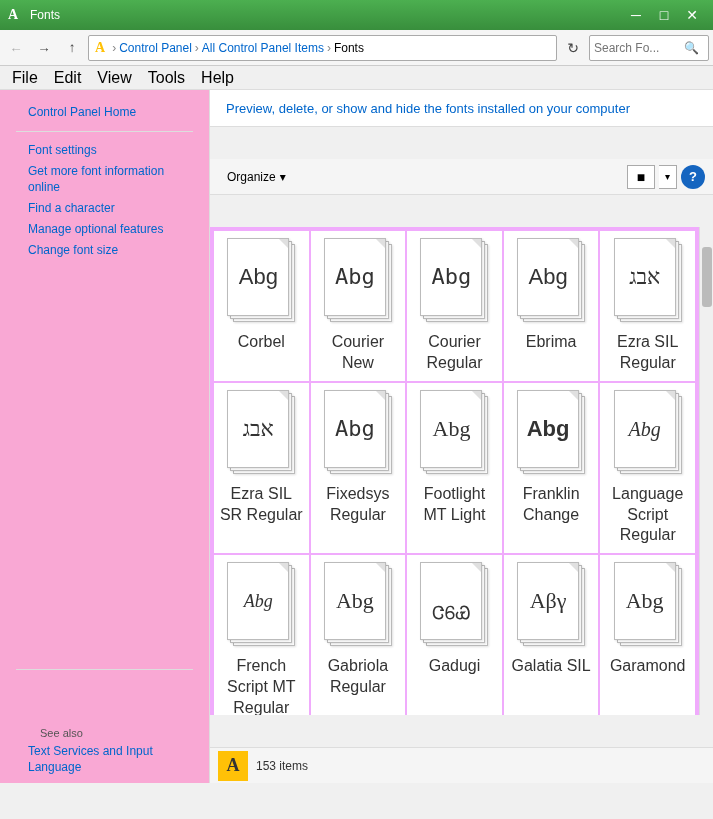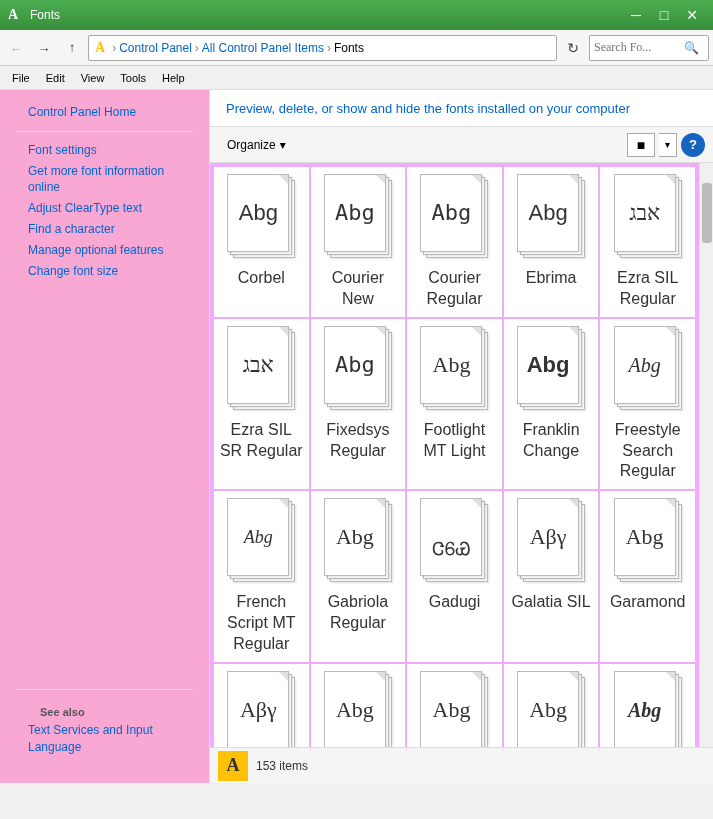--- a/index.html
+++ b/index.html
@@ -46,38 +46,38 @@
       border-radius: 2px;
     }
     .breadcrumb-sep { color: #888; margin: 0 3px; }
     .breadcrumb-link { color: #0066cc; cursor: pointer; }
     .search-box {
       width: 120px; height: 26px; border: 1px solid #aaa; background: white;
       display: flex; align-items: center; padding: 0 4px; border-radius: 2px;
     }
     .search-input {
       border: none; outline: none; font-size: 12px; width: 90px;
-      color: #ec4899; background: transparent; font-family: Liberation Serif, serif;
+      color: #ec4899; background: transparent;
     }
     .refresh-btn {
       width: 24px; height: 24px; background: transparent; border: none;
       cursor: pointer; color: #444; font-size: 14px;
     }
 
     
     .menu-bar {
       background: #f0f0f0;
       height: 24px;
       display: flex;
       align-items: center;
       padding: 0 4px;
       border-bottom: 1px solid #ddd;
     }
     .menu-item {
-      padding: 2px 8px; cursor: pointer; font-size: 11px; border-radius: 2px;
+      padding: 2px 8px; cursor: pointer; font-size: 16px; border-radius: 2px;
     }
 
     
     .main-layout {
       display: flex;
       height: calc(819px - 30px - 36px - 24px - 36px);
     }
 
     
     .sidebar {
@@ -87,31 +87,32 @@
       padding: 8px 16px;
       overflow-y: auto;
       flex-shrink: 0;
     }
     .sidebar-section { padding: 4px 12px; }
     .sidebar-link {
       display: block; color: #0066cc; cursor: pointer; font-size: 12px;
       padding: 2px 0; line-height: 1.4;
     }
     .sidebar-label {
-      color: #555; font-size: 11px; font-weight: bold; padding: 8px 12px 2px;
+      color: #555; font-size: 11px; font-weight: normal; padding: 8px 12px 2px; margin-top: 41px;
     }
     .sidebar-divider { border: none; border-top: 1px solid #ddd; margin: 4px 0; }
 
     
     .content-area {
       flex: 1;
       background: #f0f0f0;
       display: flex;
       flex-direction: column;
       overflow: hidden;
+      gap: 32px;
     }
     .content-header {
       background: white;
       padding: 10px 16px 8px;
       border-bottom: 1px solid #ddd;
     }
     .content-header-text {
       color: #0066cc;
       font-size: 13px;
       line-height: 1.4;
@@ -305,21 +306,20 @@
 <div class="main-layout">
 
   <div class="sidebar">
     <div class="sidebar-section">
       <a class="sidebar-link">Control Panel Home</a>
     </div>
     <hr class="sidebar-divider">
     <div class="sidebar-section">
       <a class="sidebar-link">Font settings</a>
       <a class="sidebar-link">Get more font information online</a>
-      <a class="sidebar-link">Adjust ClearType text</a>
       <a class="sidebar-link">Find a character</a>
       <a class="sidebar-link">Manage optional features</a>
       <a class="sidebar-link">Change font size</a>
     </div>
     <div style="flex:1;min-height:400px;"></div>
     <hr class="sidebar-divider">
     <div class="sidebar-section">
       <div class="sidebar-label">See also</div>
       <a class="sidebar-link">Text Services and Input Language</a>
     </div>
@@ -455,21 +455,21 @@
           <div class="font-item">
       <div class="font-preview-wrapper">
         <div class="pages-container">
           <div class="page page-back2"></div>
           <div class="page page-back1"></div>
           <div class="page page-front">
             <span class="font-glyph" style="font-family:cursive;font-size:20px;font-style:italic;">Abg</span>
           </div>
         </div>
       </div>
-      <div class="font-name">Freestyle Search Regular</div>
+      <div class="font-name">Language Script Regular</div>
     </div>
           <div class="font-item">
       <div class="font-preview-wrapper">
         <div class="pages-container">
           <div class="page page-back2"></div>
           <div class="page page-back1"></div>
           <div class="page page-front">
             <span class="font-glyph" style="font-family:cursive;font-size:18px;font-style:italic;">Abg</span>
           </div>
         </div>

